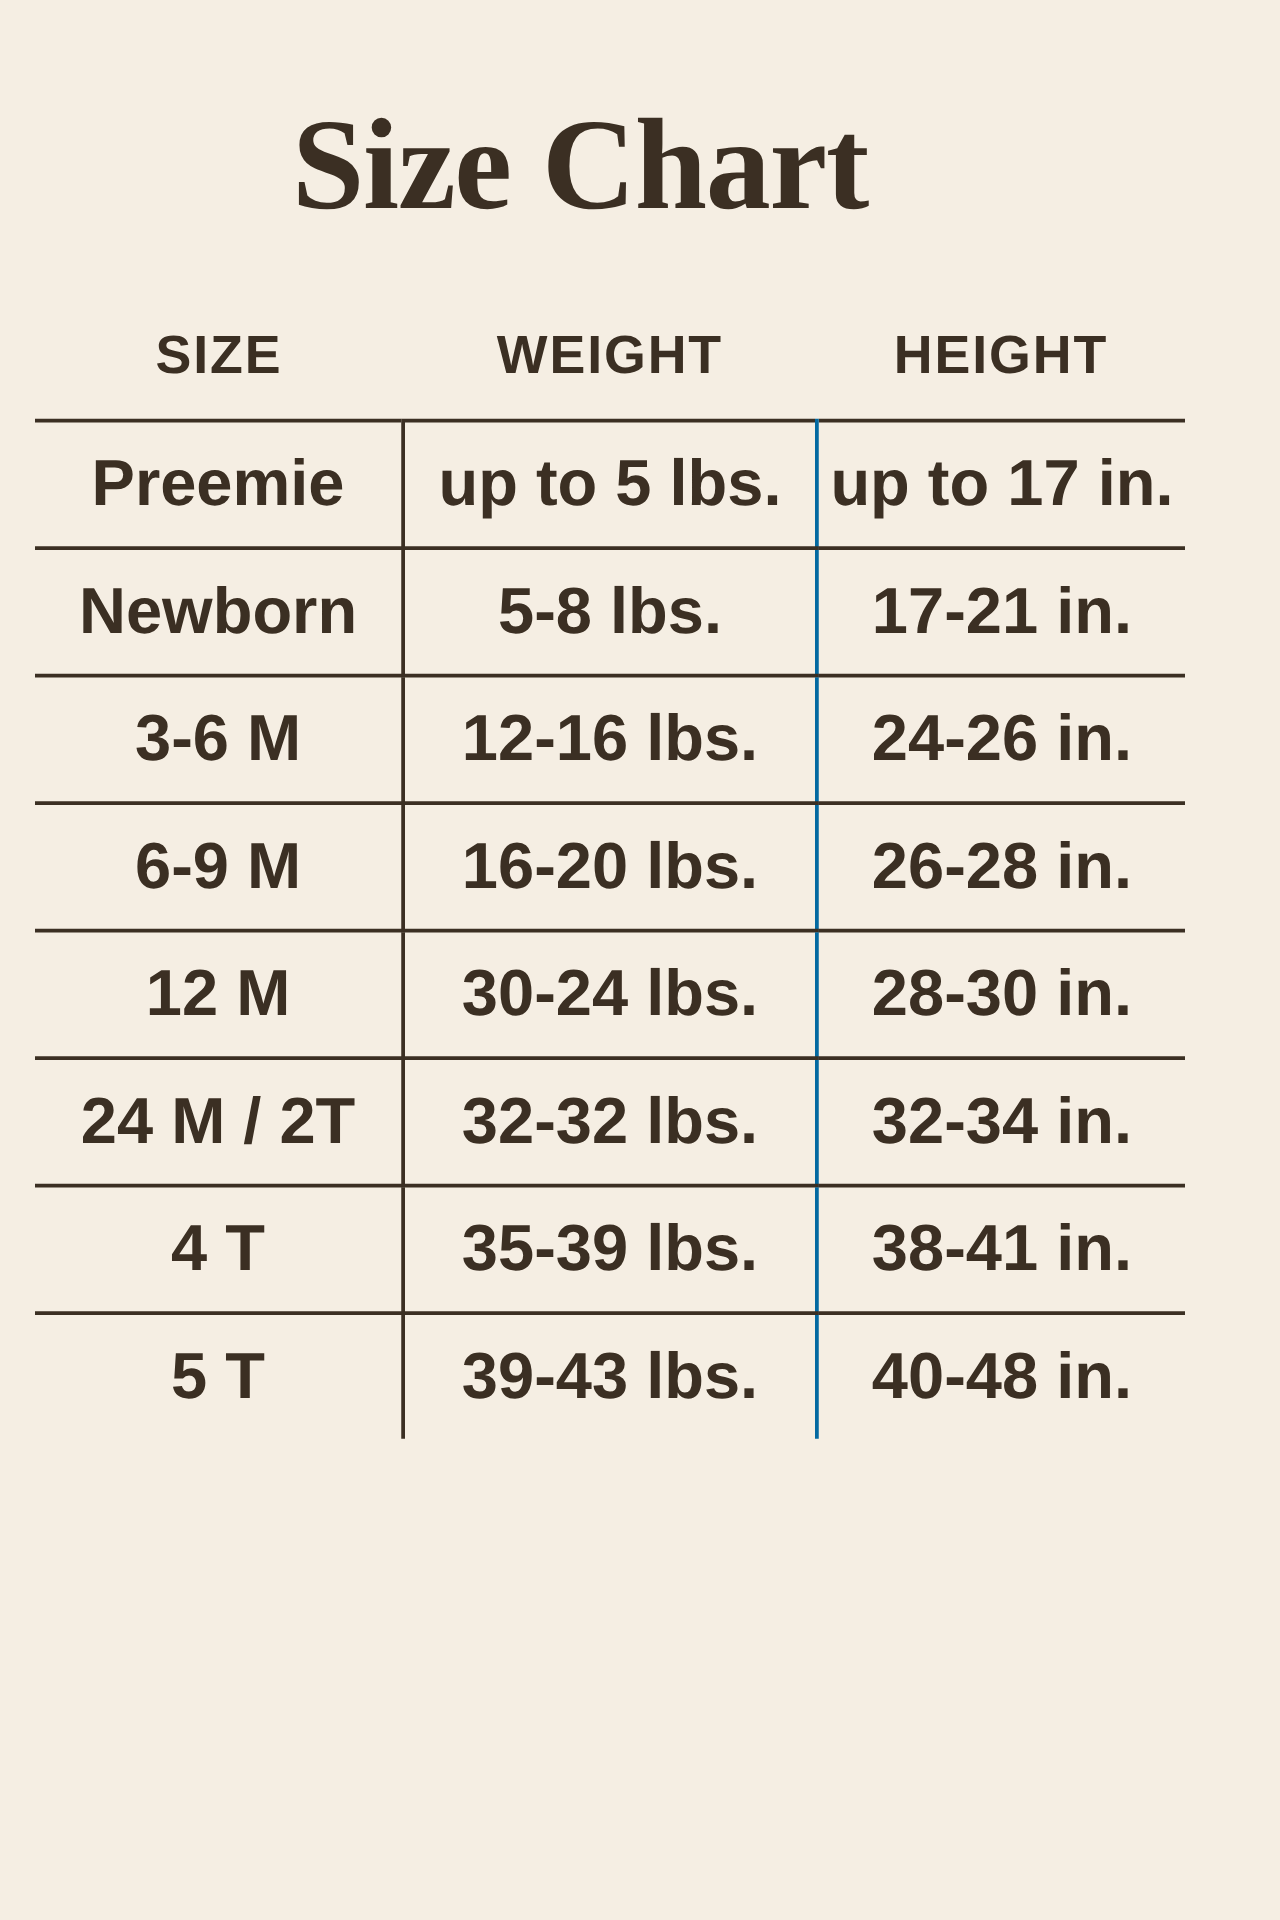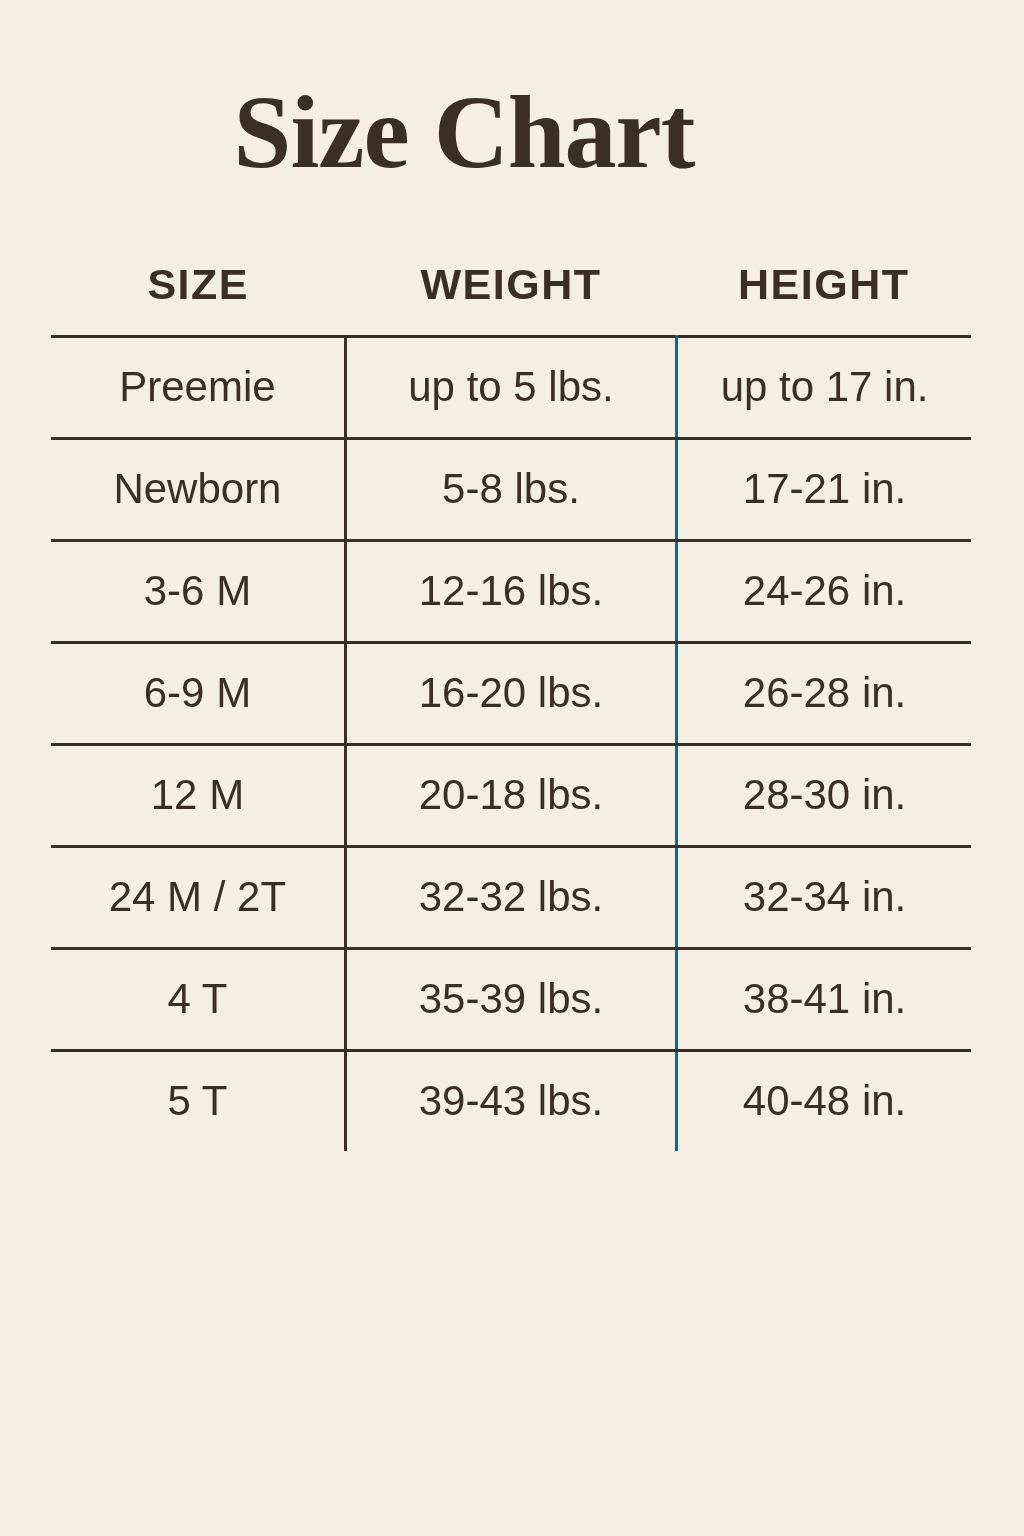--- a/index.html
+++ b/index.html
@@ -12,21 +12,21 @@
     background: #f5eee3;
     font-family: "Liberation Sans", sans-serif;
     color: #3b2f23;
     overflow: hidden;
   }
   .page {
     width: 928px;
     height: 1536px;
     position: relative;
     box-sizing: border-box;
-    padding: 0 51px;
+    padding: 0 28px;
   }
   .title {
     text-align: center;
     font-family: "Liberation Serif", serif;
     font-weight: bold;
     font-size: 104px;
     letter-spacing: -1px;
     color: #3b2f23;
     margin: 0;
     padding-top: 72px;
@@ -45,22 +45,22 @@
     letter-spacing: 1.5px;
     color: #3b2f23;
     padding: 6px 0 26px 0;
     text-align: center;
     border: none;
   }
   table.size-table thead tr {
     border-bottom: 3px solid #3b2f23;
   }
   table.size-table td {
-    font-size: 42px;
-    font-weight: 400;
+    font-size: 52px;
+    font-weight: 700;
     text-align: center;
     color: #3b2f23;
     height: 99px;
     padding: 0;
     border-bottom: 3px solid #3b2f23;
   }
   table.size-table tbody tr:last-child td {
     border-bottom: none;
   }
   table.size-table td.col-size {
@@ -114,21 +114,21 @@
           <td class="col-weight">12-16 lbs.</td>
           <td class="col-height">24-26 in.</td>
         </tr>
         <tr>
           <td class="col-size">6-9 M</td>
           <td class="col-weight">16-20 lbs.</td>
           <td class="col-height">26-28 in.</td>
         </tr>
         <tr>
           <td class="col-size">12 M</td>
-          <td class="col-weight">20-18 lbs.</td>
+          <td class="col-weight">30-24 lbs.</td>
           <td class="col-height">28-30 in.</td>
         </tr>
         <tr>
           <td class="col-size">24 M / 2T</td>
           <td class="col-weight">32-32 lbs.</td>
           <td class="col-height">32-34 in.</td>
         </tr>
         <tr>
           <td class="col-size">4 T</td>
           <td class="col-weight">35-39 lbs.</td>

